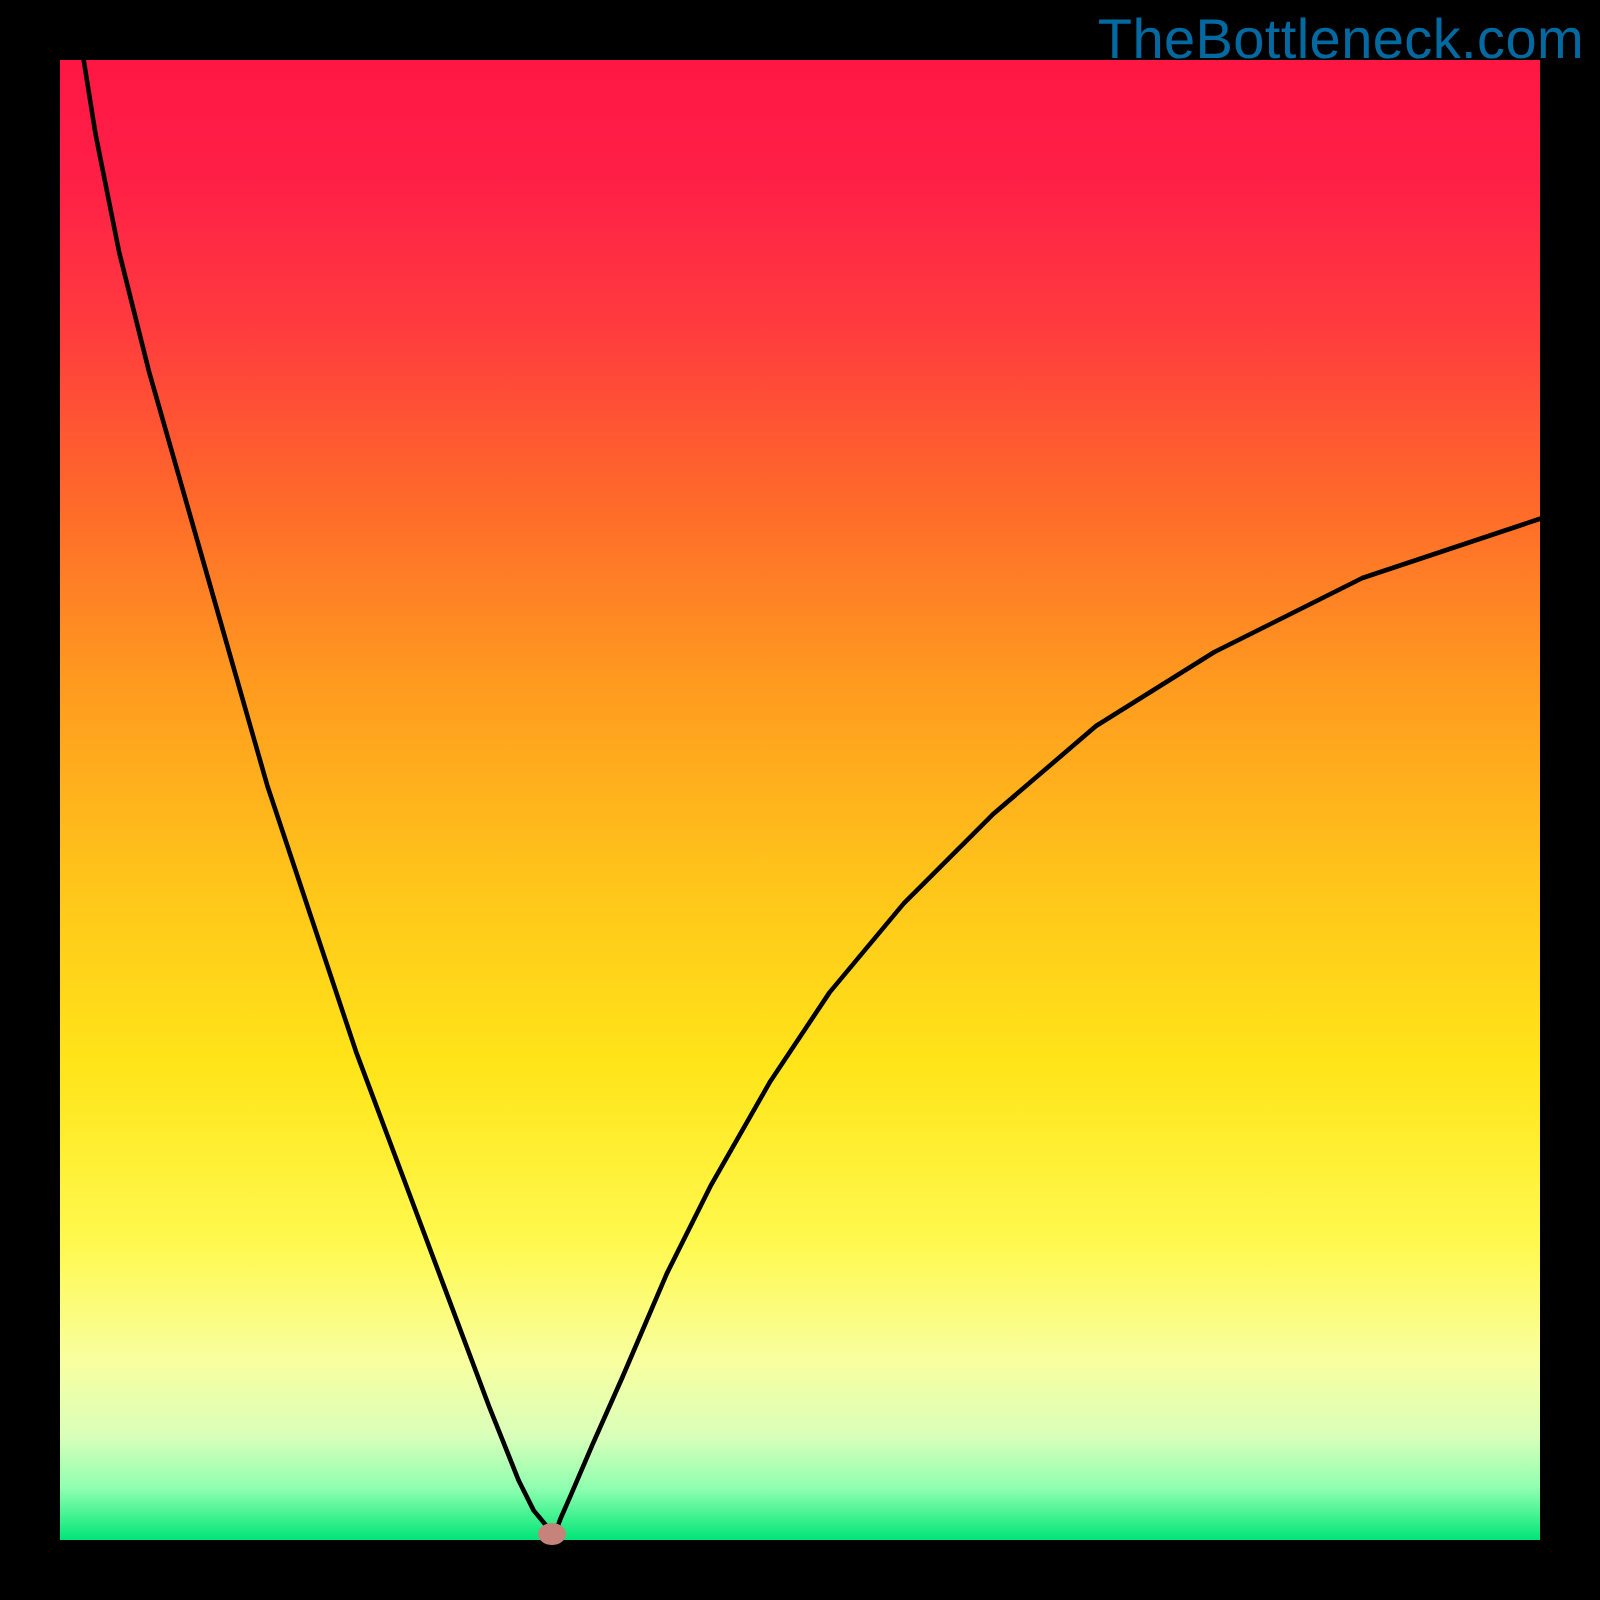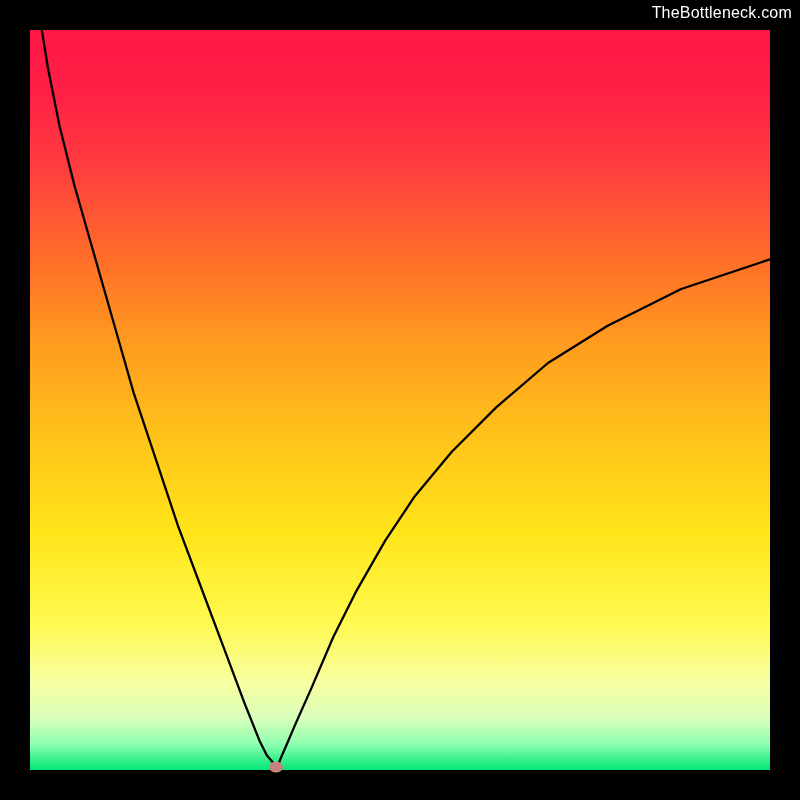--- a/index.html
+++ b/index.html
@@ -12,22 +12,22 @@
     height: 800px;
     background: #000;
     position: relative;
     font-family: Arial, Helvetica, sans-serif;
     overflow: hidden;
   }
   .watermark {
     position: absolute;
     top: 4px;
     right: 8px;
-    color: #ffffff;
-    font-size: 16px;
+    color: #0369a1;
+    font-size: 28px;
     font-weight: 400;
     z-index: 5;
     letter-spacing: 0.2px;
   }
   .plot-frame {
     position: absolute;
     left: 30px;
     top: 30px;
     width: 740px;
     height: 740px;

